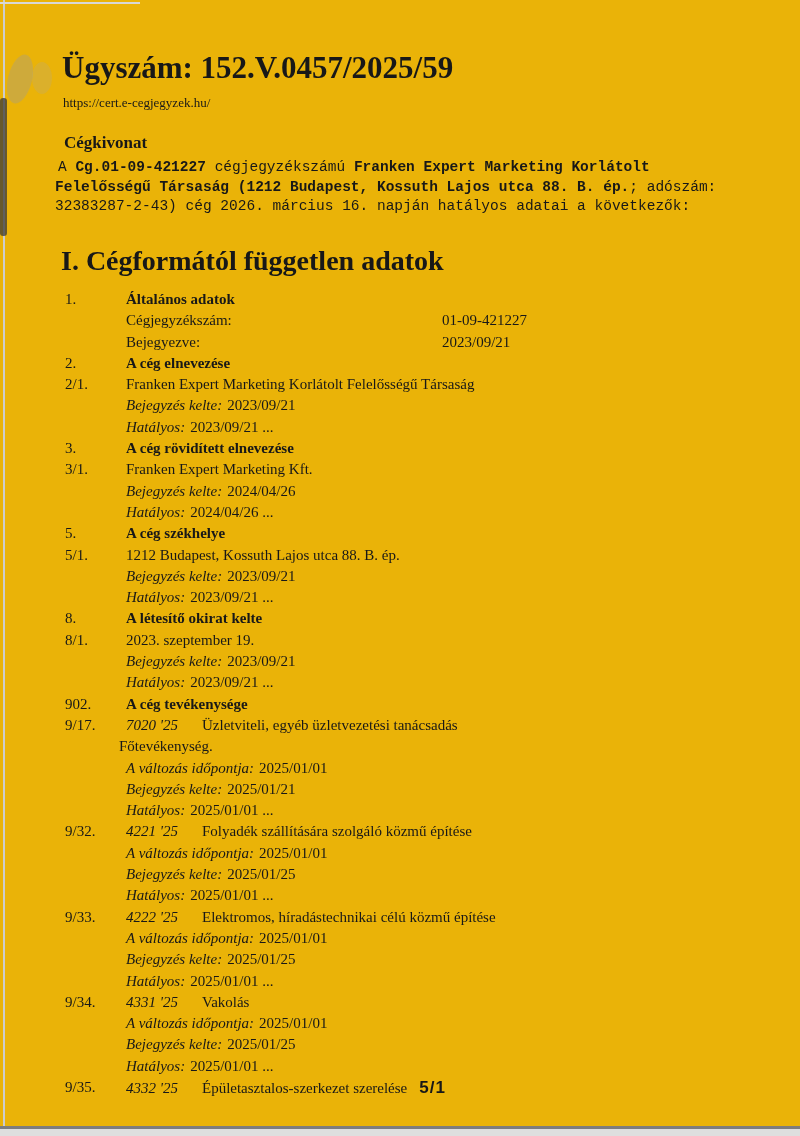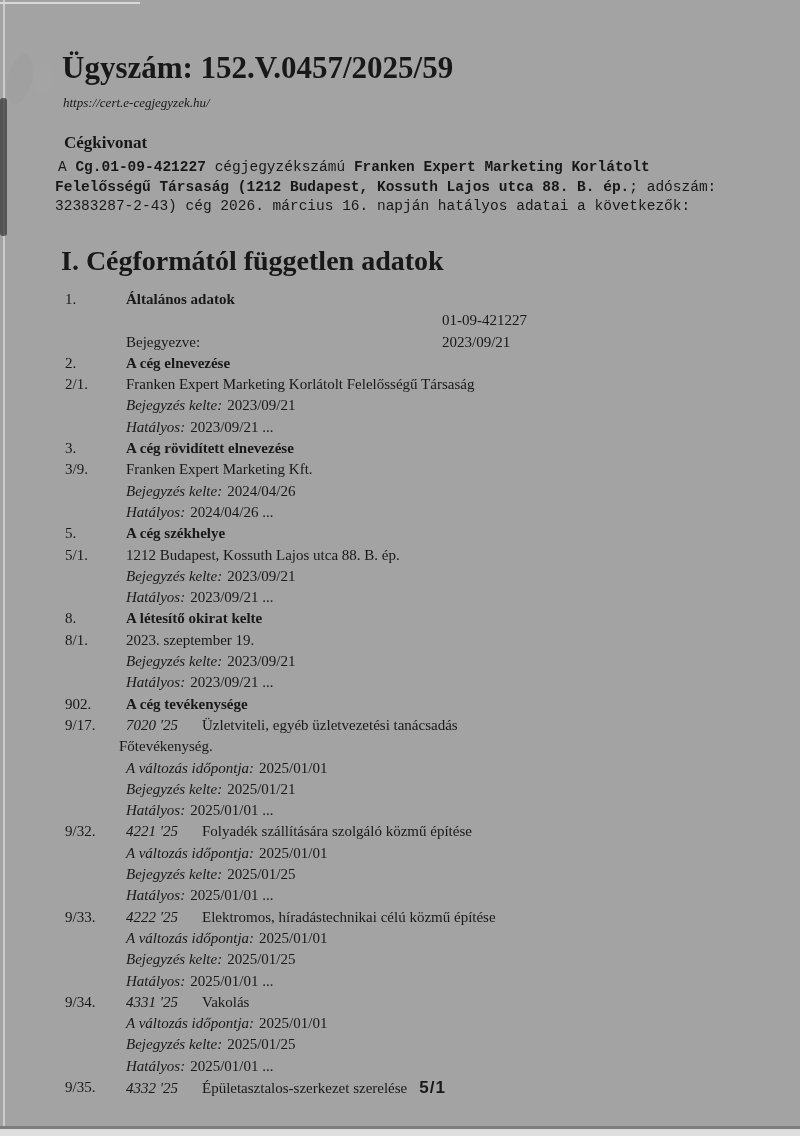--- a/index.html
+++ b/index.html
@@ -1,32 +1,32 @@
 <!DOCTYPE html>
 <html lang="hu"><head>
 <meta charset="utf-8">
 <style>
   html,body{margin:0;padding:0;}
   body{
     width:800px;height:1136px;position:relative;overflow:hidden;
     background:#ffffff;color:#181818;
     font-family:"Liberation Serif","DejaVu Serif",serif;
   }
-  .page{position:absolute;inset:0;background:#a3a3a3;}
+  .page{position:absolute;inset:0;background:#eab308;}
   
   .edge-left{position:absolute;left:3px;top:0;width:2px;height:1136px;background:#cccccc;}
   .edge-top{position:absolute;left:0;top:2px;width:140px;height:2px;background:#d8d8d8;}
   .streak{position:absolute;left:0;top:98px;width:7px;height:138px;background:#3a3a3a;opacity:.75;border-radius:3px;}
   .smudge1{position:absolute;left:8px;top:54px;width:24px;height:50px;background:#9a9a9a;opacity:.35;border-radius:50%;transform:rotate(14deg);}
   .smudge2{position:absolute;left:32px;top:62px;width:20px;height:32px;background:#aaaaaa;opacity:.22;border-radius:50%;}
   .bottom-line{position:absolute;left:0;top:1126px;width:800px;height:3px;background:#7d7d7d;}
   .bottom-shade{position:absolute;left:0;top:1129px;width:800px;height:7px;background:#dedede;}
 
   .case-number{position:absolute;left:62px;top:50px;font-size:31px;font-weight:bold;white-space:nowrap;}
-  .source-url{position:absolute;left:63px;top:95px;font-size:13px;font-style:italic;text-align:right;}
+  .source-url{position:absolute;left:63px;top:95px;font-size:13px;text-align:right;}
   .doc-type{position:absolute;left:64px;top:133px;font-size:17px;font-weight:bold;}
   .intro{position:absolute;left:55px;top:158px;width:697px;font-size:14.5px;line-height:19.5px;text-indent:3px;font-family:Liberation Mono, monospace;}
   .intro b{font-weight:bold;}
   .section-title{position:absolute;left:61px;top:245px;font-size:28px;font-weight:bold;white-space:nowrap;}
 
   .entries{position:absolute;left:0;top:289px;width:800px;}
   .row{position:relative;font-size:15px;line-height:21.3px;height:21.3px;white-space:nowrap;}
   .row .num{position:absolute;left:65px;top:0;}
   .row .content{display:block;margin-left:126px;}
   .bold{font-weight:bold;}
@@ -56,20 +56,21 @@
   <div class="intro"><span>A </span><b>Cg.01-09-421227</b><span> cégjegyzékszámú </span><b>Franken Expert Marketing Korlátolt Felelősségű Társaság (1212 Budapest, Kossuth Lajos utca 88. B. ép.</b><span>; adószám: 32383287-2-43) cég 2026. március 16. napján hatályos adatai a következők:</span></div>
 
   <div class="section-title">I. Cégformától független adatok</div>
 
   <div class="entries">
       <div class="row section-row">
     <span class="num">1.</span>
     <span class="content bold">Általános adatok</span>
   </div>
       <div class="row kv">
+    <span class="content">Cégjegyzékszám:</span>
     <span class="value">01-09-421227</span>
   </div>
       <div class="row kv">
     <span class="content">Bejegyezve:</span>
     <span class="value">2023/09/21</span>
   </div>
       <div class="row section-row">
     <span class="num">2.</span>
     <span class="content bold">A cég elnevezése</span>
   </div>
@@ -81,21 +82,21 @@
     <span class="content"><span class="lbl">Bejegyzés kelte:</span><span class="val">2023/09/21</span></span>
   </div>
       <div class="row sub">
     <span class="content"><span class="lbl">Hatályos:</span><span class="val">2023/09/21 ...</span></span>
   </div>
       <div class="row section-row">
     <span class="num">3.</span>
     <span class="content bold">A cég rövidített elnevezése</span>
   </div>
       <div class="row item">
-    <span class="num">3/9.</span>
+    <span class="num">3/1.</span>
     <span class="content">Franken Expert Marketing Kft.</span>
   </div>
       <div class="row sub">
     <span class="content"><span class="lbl">Bejegyzés kelte:</span><span class="val">2024/04/26</span></span>
   </div>
       <div class="row sub">
     <span class="content"><span class="lbl">Hatályos:</span><span class="val">2024/04/26 ...</span></span>
   </div>
       <div class="row section-row">
     <span class="num">5.</span>

